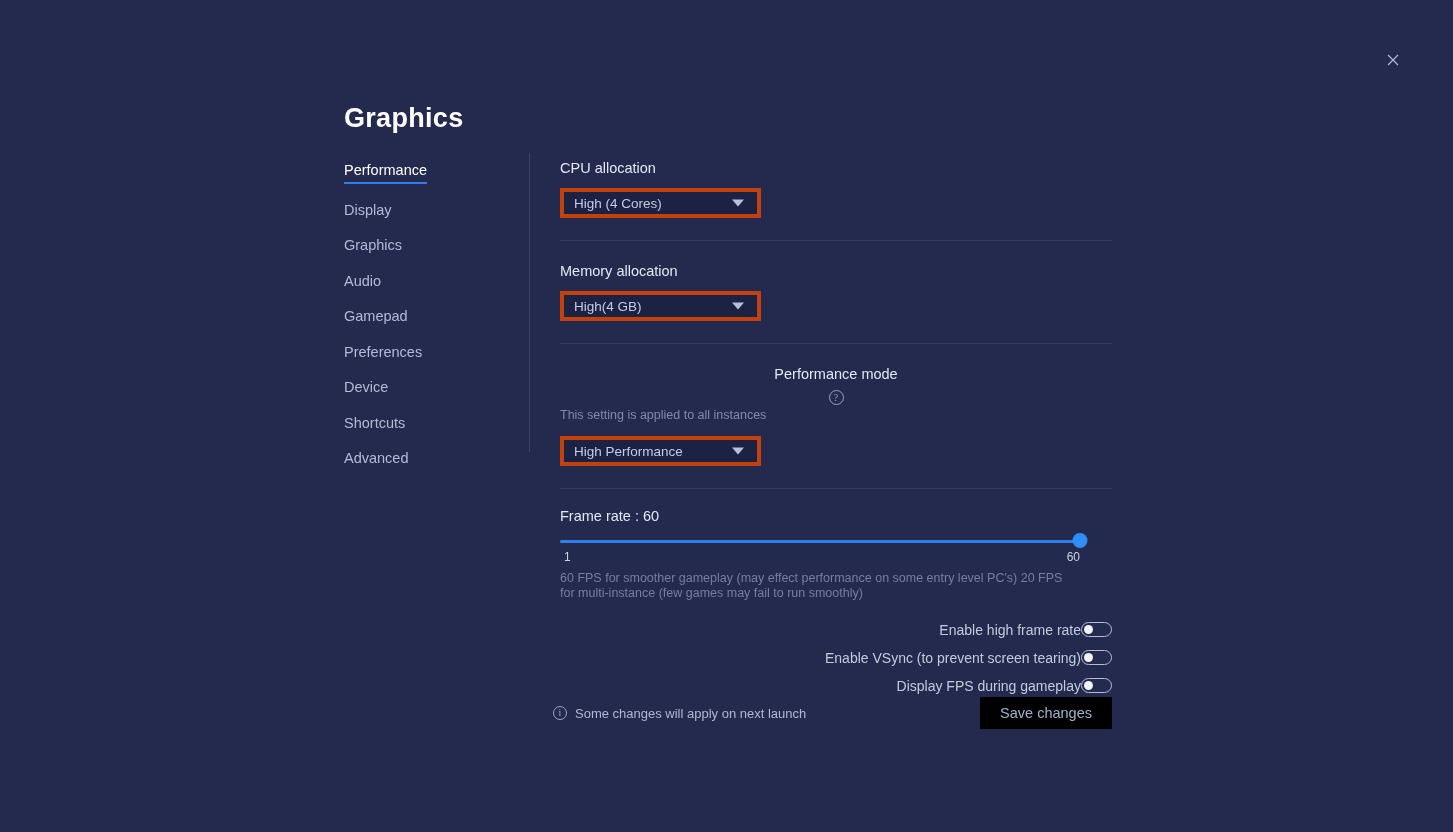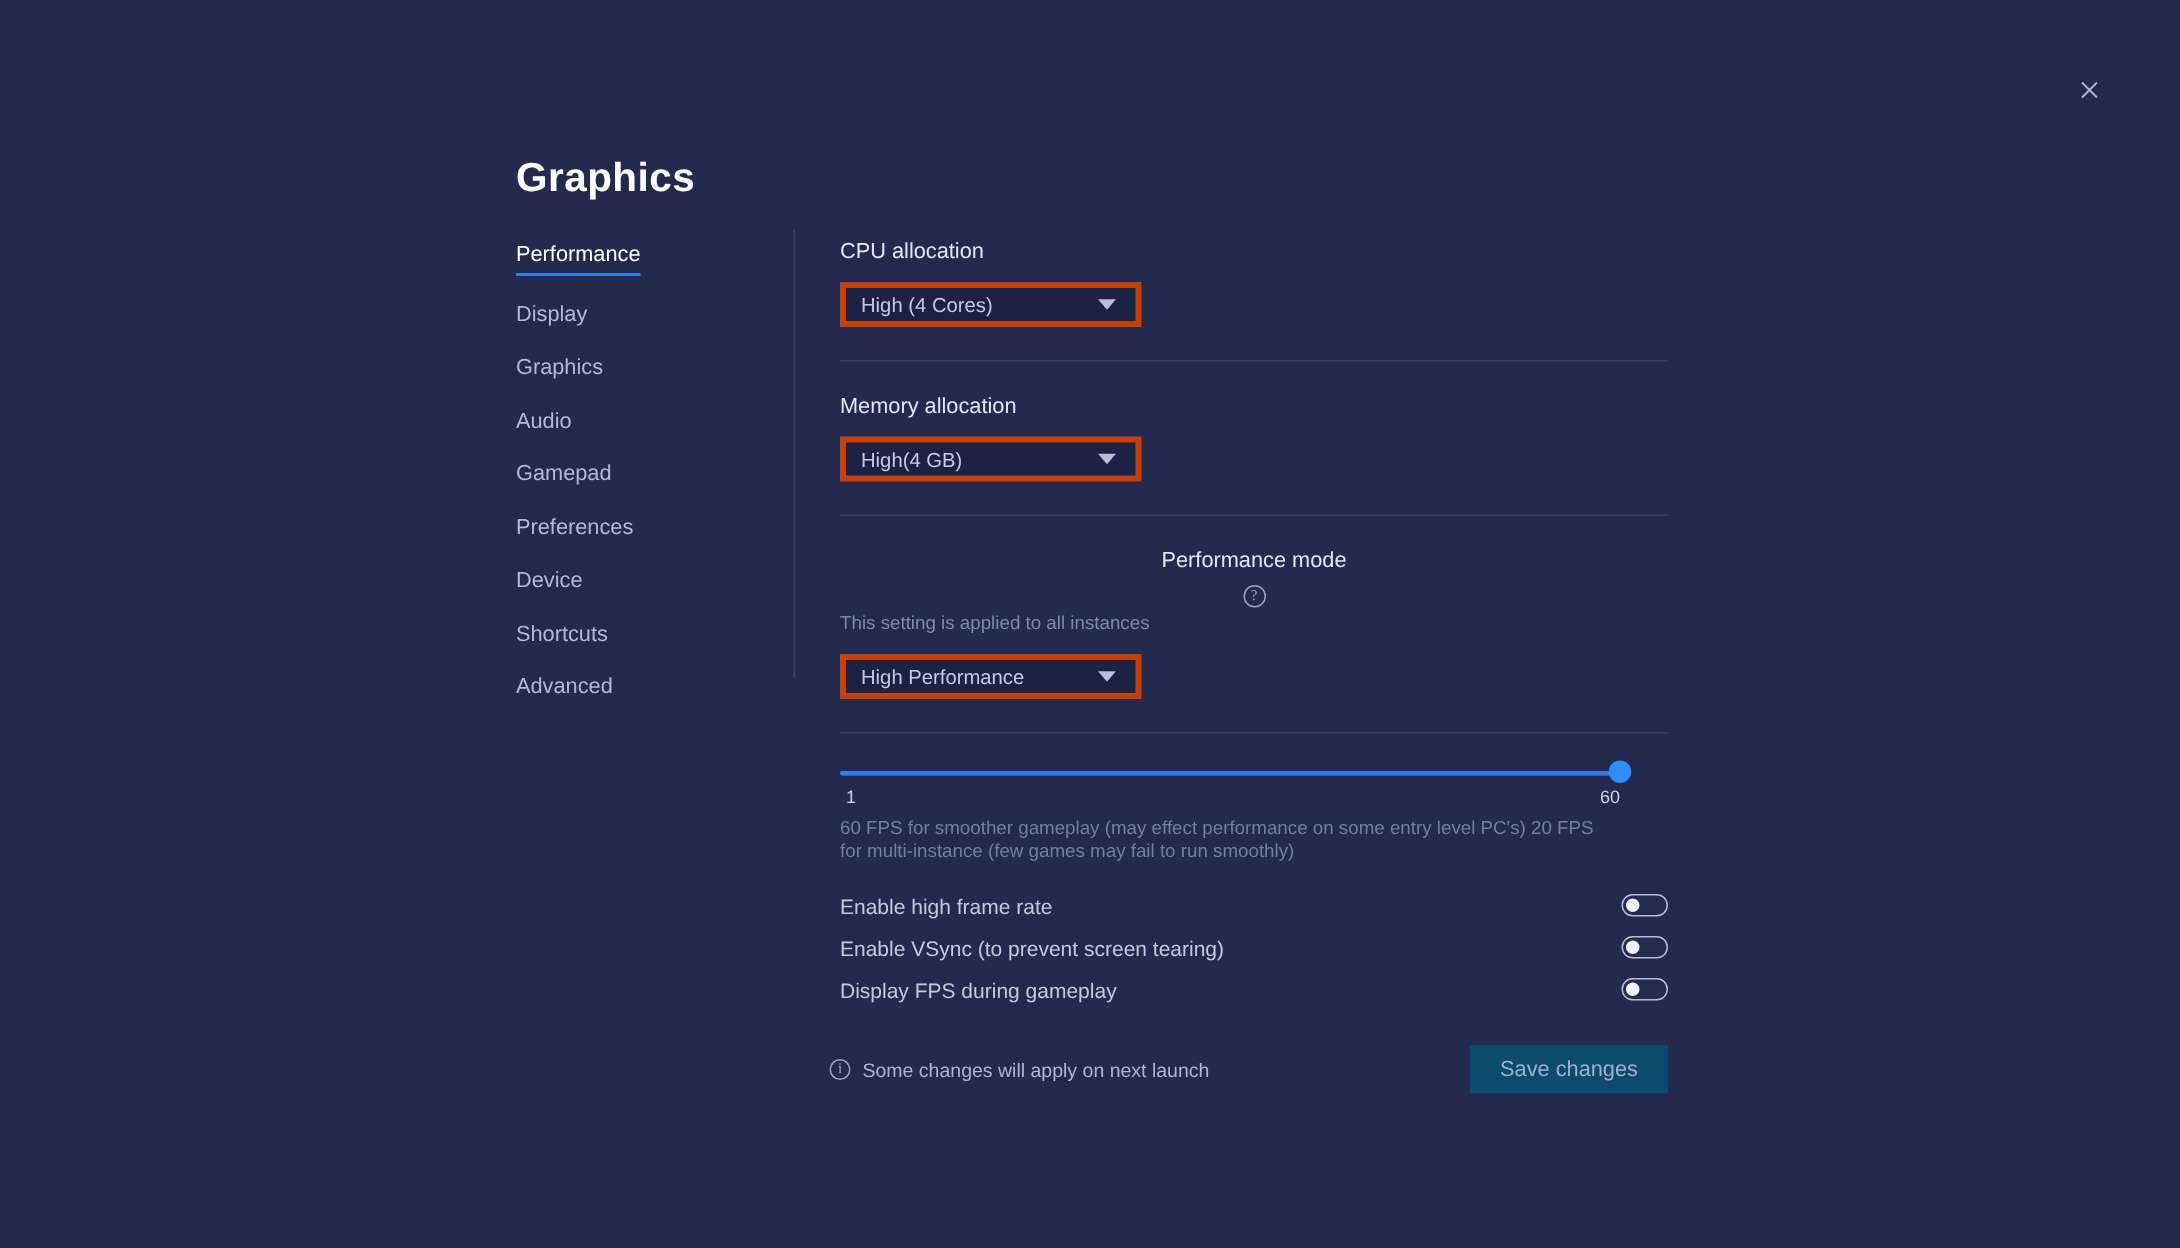--- a/index.html
+++ b/index.html
@@ -222,21 +222,21 @@
     line-height: 1.22;
     color: #757e9f;
     width: 516px;
   }
 
   
   .toggle-list { margin-top: 14px; }
   .toggle-row {
     display: flex;
     align-items: center;
-    justify-content: space-between;
+    justify-content: flex-end;
     height: 28px;
     margin-bottom: 0;
     padding-top: 0;
   }
   .toggle-row + .toggle-row { margin-top: 0; }
   .toggle-label {
     font-size: 14px;
     color: #c4cade;
   }
   .toggle {
@@ -283,21 +283,21 @@
     border-radius: 50%;
     font-size: 10px;
     line-height: 12px;
     text-align: center;
     color: #9aa2c2;
     font-family: "Liberation Serif", serif;
   }
   .save-button {
     width: 132px;
     height: 32px;
-    background: #0c4a6e;
+    background: #000000;
     color: #9fb2cd;
     font-size: 14.5px;
     border: none;
     cursor: pointer;
     font-family: "Liberation Sans", sans-serif;
   }
 </style>
 </head>
 <body>
 
@@ -373,20 +373,21 @@
       <div class="mode-sub">This setting is applied to all instances</div>
       <div class="select">
         <span>High Performance</span>
         <span class="caret"></span>
       </div>
     </div>
 
     <div class="h-divider"></div>
 
     <div class="section sec-frame">
+      <div class="frame-label">Frame rate : 60</div>
 
       <div class="slider-wrap">
         <div class="slider-track"></div>
         <div class="slider-fill" id="slider-fill" style="width: 100%;"></div>
         <div class="slider-thumb" id="slider-thumb" style="left: 100%;"></div>
       </div>
 
       <div class="slider-scale">
         <span class="min">1</span>
         <span class="max">60</span>

